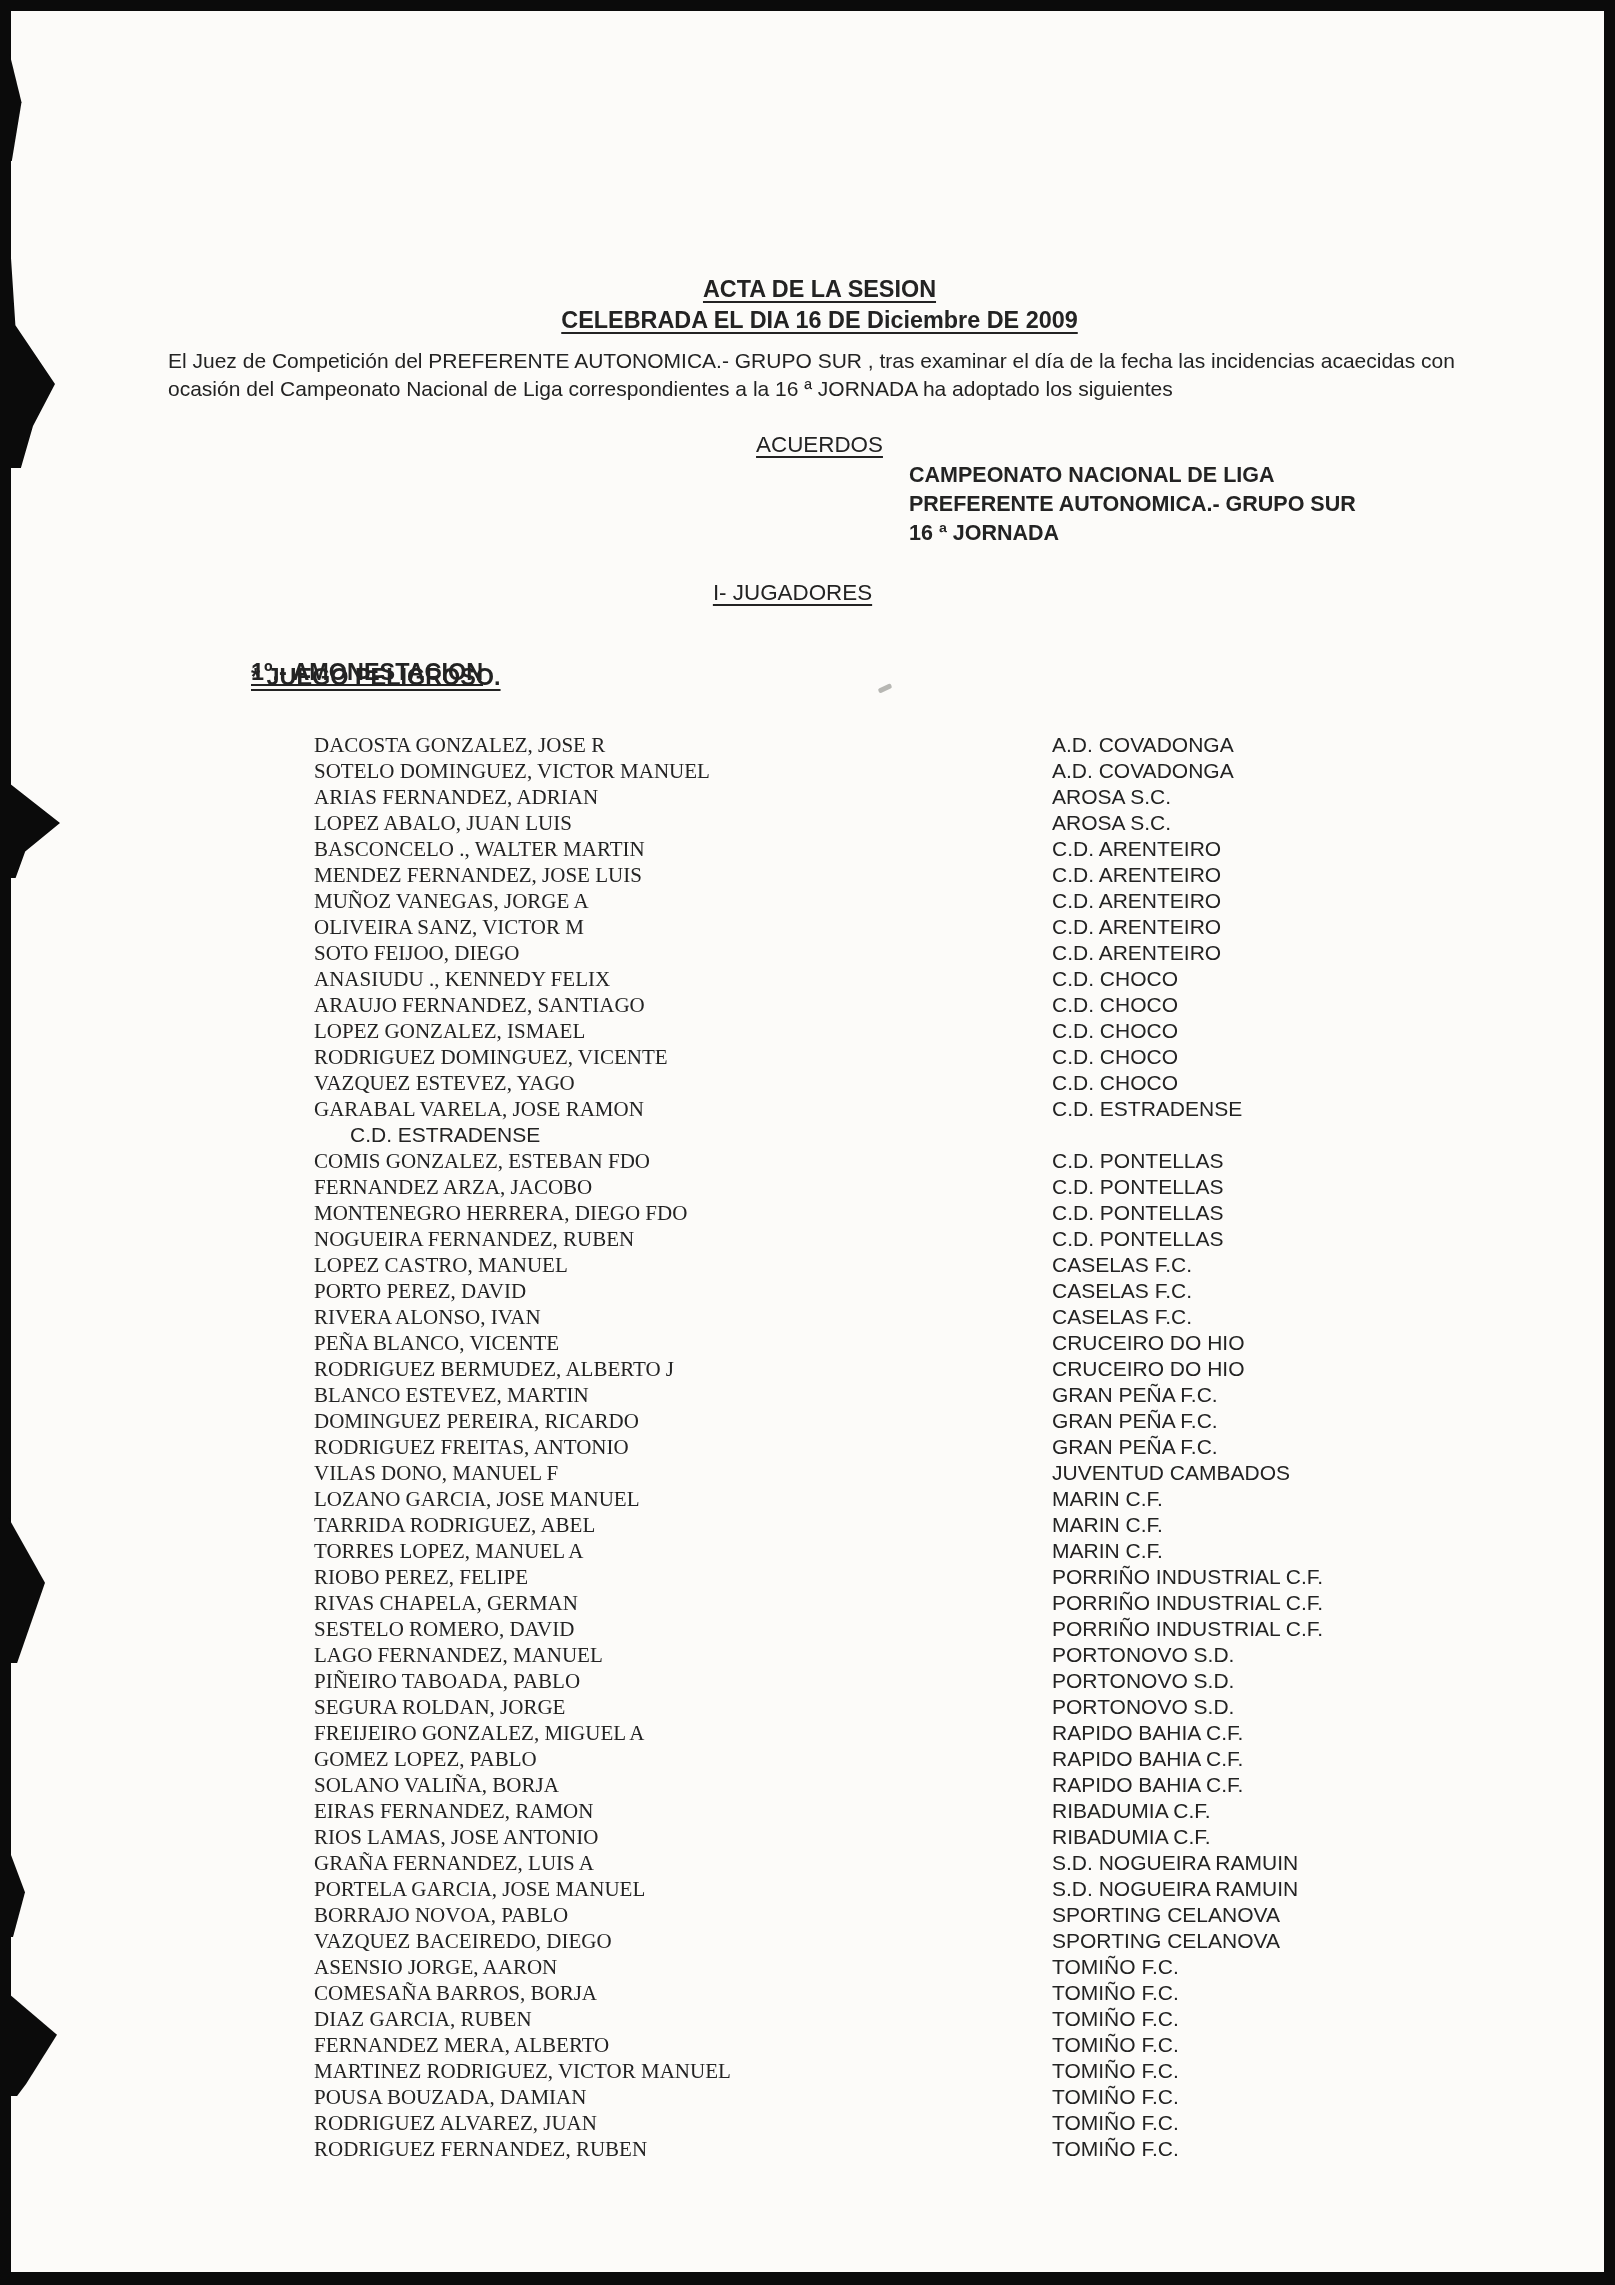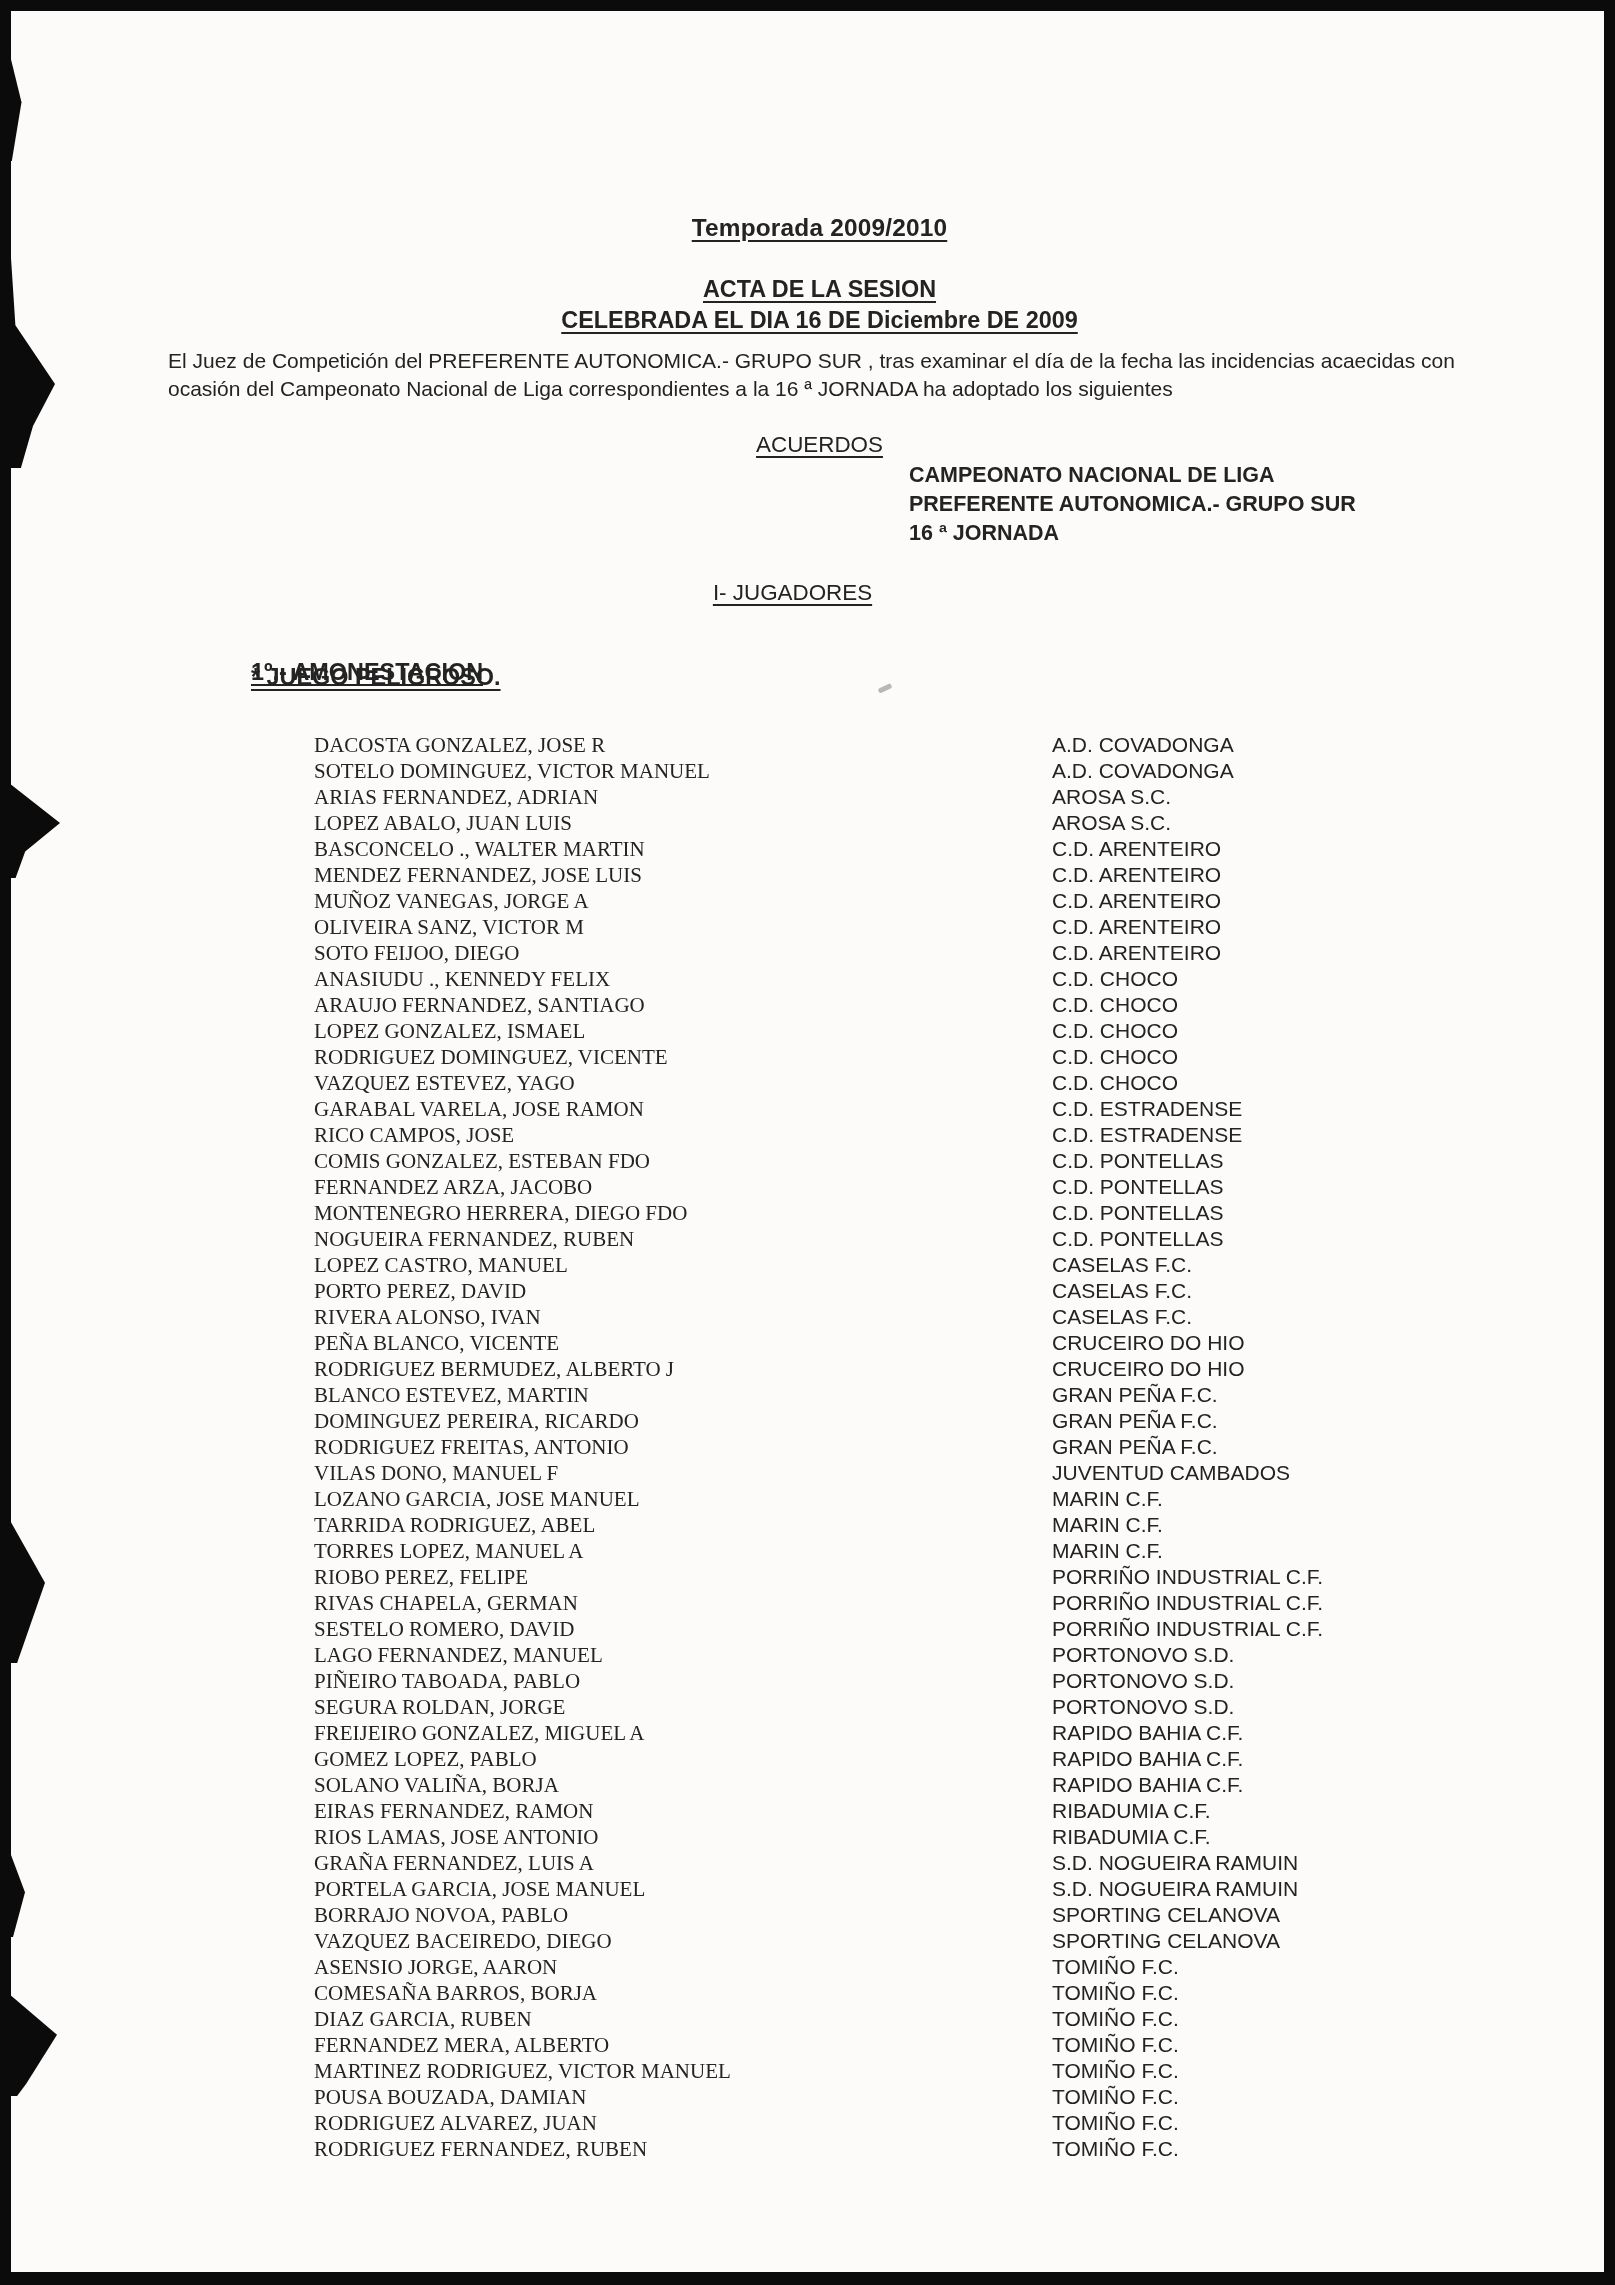--- a/index.html
+++ b/index.html
@@ -84,21 +84,20 @@
   <div class="bar bar-right"></div>
   <div class="bar bar-bottom"></div>
   <div class="blob blob-upper-bump"></div>
   <div class="blob blob-top"></div>
   <div class="blob blob-mid1"></div>
   <div class="blob blob-mid2"></div>
   <div class="blob blob-small"></div>
   <div class="blob blob-bottom"></div>
   <div class="smudge"></div>
 
-  <div class="abs centered title-season b u">Temporada 2009/2010</div>
 
   <div class="abs centered title-acta b">
     <div class="u">ACTA DE LA SESION</div>
     <div class="u">CELEBRADA EL DIA 16 DE Diciembre DE 2009</div>
   </div>
 
   <div class="abs intro">El Juez de Competición del PREFERENTE AUTONOMICA.- GRUPO SUR , tras examinar el día de la fecha las incidencias acaecidas con ocasión del Campeonato Nacional de Liga correspondientes a la 16 ª JORNADA ha adoptado los siguientes</div>
 
   <div class="abs centered acuerdos u">ACUERDOS</div>
 
@@ -169,21 +168,20 @@
       </div>
       <div class="srow">
         <span class="player">VAZQUEZ ESTEVEZ, YAGO</span>
         <span class="club">C.D. CHOCO</span>
       </div>
       <div class="srow">
         <span class="player">GARABAL VARELA, JOSE RAMON</span>
         <span class="club">C.D. ESTRADENSE</span>
       </div>
       <div class="srow">
-        <span class="player">RICO CAMPOS, JOSE</span>
         <span class="club">C.D. ESTRADENSE</span>
       </div>
       <div class="srow">
         <span class="player">COMIS GONZALEZ, ESTEBAN FDO</span>
         <span class="club">C.D. PONTELLAS</span>
       </div>
       <div class="srow">
         <span class="player">FERNANDEZ ARZA, JACOBO</span>
         <span class="club">C.D. PONTELLAS</span>
       </div>

